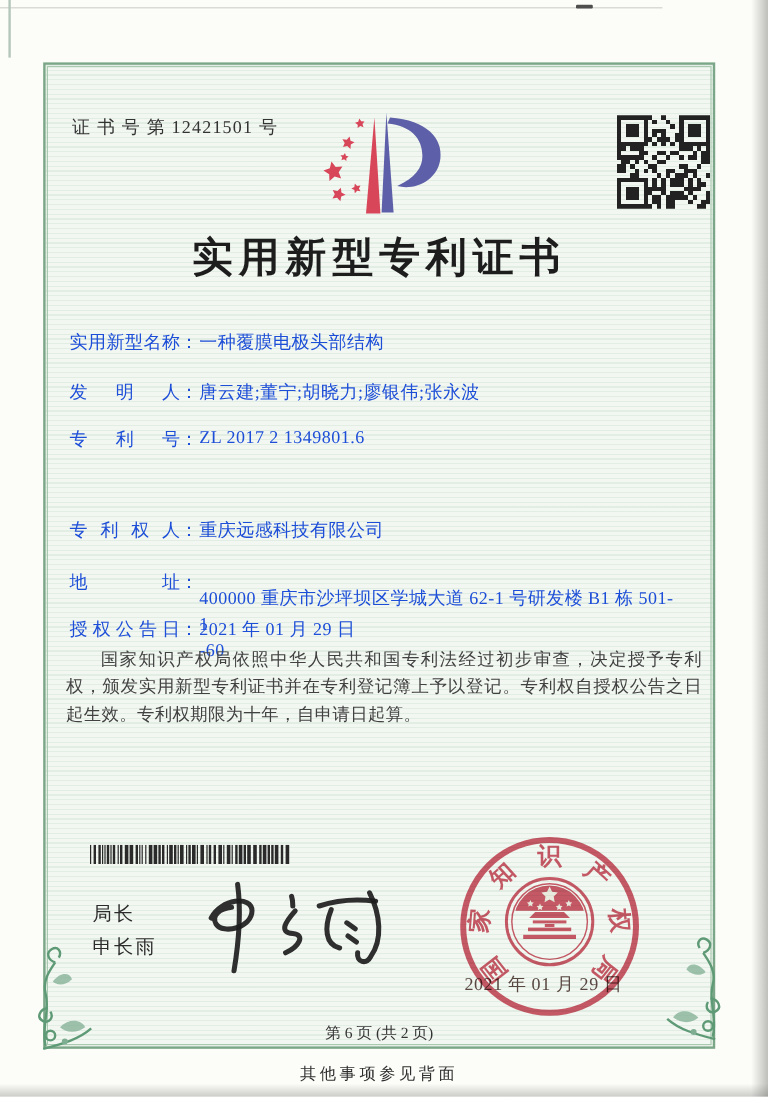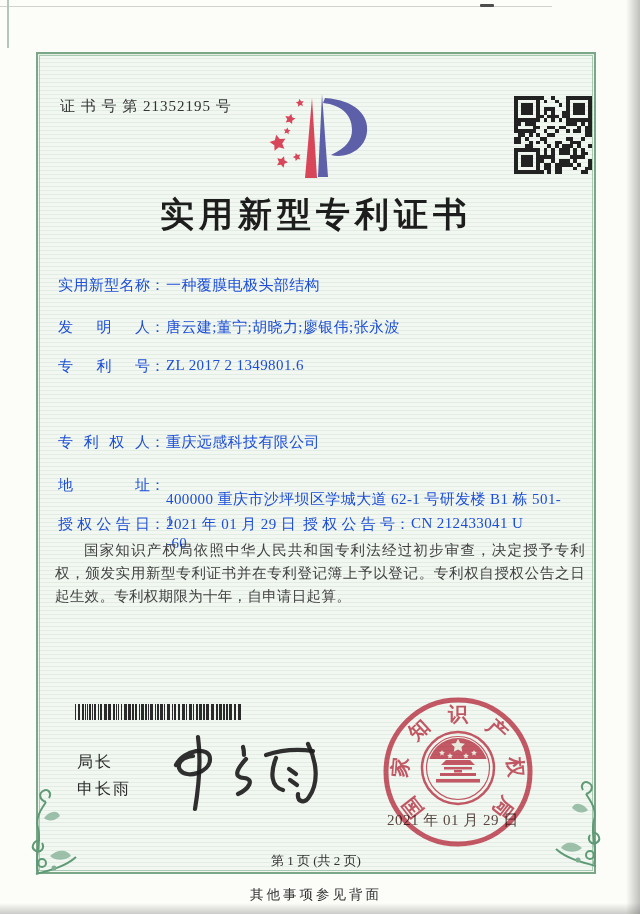--- a/index.html
+++ b/index.html
@@ -76,21 +76,21 @@
   <div class="frame">
     <div class="frame-inner"></div>
   </div>
 
   <svg width="0" height="0" style="position:absolute" aria-hidden="true">
     <defs>
       <path id="star" d="M0,-10 L2.94,-4.05 9.51,-3.09 4.76,1.55 5.88,8.09 0,5 -5.88,8.09 -4.76,1.55 -9.51,-3.09 -2.94,-4.05 Z"></path>
     </defs>
   </svg>
 
-  <div class="cert-no">证 书 号 第 21352195 号</div>
+  <div class="cert-no">证 书 号 第 12421501 号</div>
 
   <svg class="logo" width="134" height="98" viewBox="0 0 134 98">
     <polygon points="56,8 61,88 49,88" fill="#d8465a"></polygon>
     <polygon points="66,4 72,87 62,87" fill="#5d60a8"></polygon>
     <path d="M69,8 C100,10 113,26 111,42 C109,60 90,69 75,65 C90,58 96,50 96,40 C96,25 86,15 67,13 Z" fill="#5d60a8"></path>
     <use href="#star" transform="translate(22,53) scale(0.85) rotate(-12)" fill="#d8465a"></use>
     <use href="#star" transform="translate(34,29) scale(0.55) rotate(14)" fill="#d8465a"></use>
     <use href="#star" transform="translate(44,13) scale(0.42) rotate(-8)" fill="#d8465a"></use>
     <use href="#star" transform="translate(26,72) scale(0.6) rotate(20)" fill="#d8465a"></use>
     <use href="#star" transform="translate(41,67) scale(0.42) rotate(-18)" fill="#d8465a"></use>
@@ -352,23 +352,20 @@
     <span class="lbl">专利号</span><span class="colon">：</span><span class="val">ZL 2017 2 1349801.6</span>
   </div>
   <div class="row" style="top:433px">
     <span class="lbl">专利权人</span><span class="colon">：</span><span class="val">重庆远感科技有限公司</span>
   </div>
   <div class="row" style="top:476px">
     <span class="lbl">地址</span><span class="colon">：</span><span class="val-lines"><span>400000 重庆市沙坪坝区学城大道 62-1 号研发楼 B1 栋 501-1</span><br><span>-60</span></span>
   </div>
   <div class="row" style="top:515px">
     <span class="lbl">授权公告日</span><span class="colon">：</span><span class="val">2021 年 01 月 29 日</span>
-    <span class="grp2">
-      <span class="lbl">授权公告号</span><span class="colon">：</span><span class="val">CN 212433041 U</span>
-    </span>
   </div>
 
   <div class="paras">
     <p>国家知识产权局依照中华人民共和国专利法经过初步审查，决定授予专利权，颁发实用新型专利证书并在专利登记簿上予以登记。专利权自授权公告之日起生效。专利权期限为十年，自申请日起算。</p>
   </div>
 
   <div class="barcode"><span style="width: 1px; margin-right: 2px;"></span><span style="width: 2px; margin-right: 2px;"></span><span style="width: 2px; margin-right: 1px;"></span><span style="width: 1px; margin-right: 1px;"></span><span style="width: 1px; margin-right: 1px;"></span><span style="width: 2px; margin-right: 1px;"></span><span style="width: 1px; margin-right: 1px;"></span><span style="width: 2px; margin-right: 2px;"></span><span style="width: 1px; margin-right: 1px;"></span><span style="width: 2px; margin-right: 2px;"></span><span style="width: 3px; margin-right: 1px;"></span><span style="width: 3px; margin-right: 2px;"></span><span style="width: 2px; margin-right: 1px;"></span><span style="width: 1px; margin-right: 1px;"></span><span style="width: 1px; margin-right: 2px;"></span><span style="width: 1px; margin-right: 2px;"></span><span style="width: 3px; margin-right: 1px;"></span><span style="width: 3px; margin-right: 1px;"></span><span style="width: 2px; margin-right: 1px;"></span><span style="width: 2px; margin-right: 2px;"></span><span style="width: 1px; margin-right: 1px;"></span><span style="width: 3px; margin-right: 1px;"></span><span style="width: 2px; margin-right: 1px;"></span><span style="width: 1px; margin-right: 1px;"></span><span style="width: 3px; margin-right: 2px;"></span><span style="width: 1px; margin-right: 1px;"></span><span style="width: 2px; margin-right: 1px;"></span><span style="width: 3px; margin-right: 1px;"></span><span style="width: 1px; margin-right: 2px;"></span><span style="width: 3px; margin-right: 2px;"></span><span style="width: 1px; margin-right: 1px;"></span><span style="width: 2px; margin-right: 2px;"></span><span style="width: 2px; margin-right: 2px;"></span><span style="width: 3px; margin-right: 1px;"></span><span style="width: 1px; margin-right: 2px;"></span><span style="width: 3px; margin-right: 1px;"></span><span style="width: 1px; margin-right: 2px;"></span><span style="width: 2px; margin-right: 1px;"></span><span style="width: 3px; margin-right: 1px;"></span><span style="width: 2px; margin-right: 1px;"></span><span style="width: 3px; margin-right: 2px;"></span><span style="width: 3px; margin-right: 2px;"></span><span style="width: 2px; margin-right: 1px;"></span><span style="width: 3px; margin-right: 1px;"></span><span style="width: 2px; margin-right: 1px;"></span><span style="width: 2px; margin-right: 1px;"></span><span style="width: 3px; margin-right: 2px;"></span><span style="width: 2px; margin-right: 2px;"></span><span style="width: 3px; margin-right: 2px;"></span></div>
 
   <div class="director-title">局长</div>
   <div class="director-name">申长雨</div>
@@ -413,21 +410,21 @@
         <text x="31.295376290810125" y="112.70836556888818" transform="rotate(-128 31.295376290810125 112.70836556888818)" class="seal-char">国</text>
         <text x="19.192276493418646" y="72.28119686926424" transform="rotate(-85.33333333333334 19.192276493418646 72.28119686926424)" class="seal-char">家</text>
         <text x="37.691544049547524" y="34.35207753252994" transform="rotate(-42.66666666666667 37.691544049547524 34.35207753252994)" class="seal-char">知</text>
         <text x="77" y="19" transform="rotate(0 77 19)" class="seal-char">识</text>
         <text x="116.30845595045247" y="34.35207753252993" transform="rotate(42.66666666666666 116.30845595045247 34.35207753252993)" class="seal-char">产</text>
         <text x="134.80772350658134" y="72.28119686926424" transform="rotate(85.33333333333334 134.80772350658134 72.28119686926424)" class="seal-char">权</text>
         <text x="122.70462370918987" y="112.70836556888818" transform="rotate(128 122.70462370918987 112.70836556888818)" class="seal-char">局</text>
       </g>
   </svg>
 
-  <div class="page-info">第 1 页 (共 2 页)</div>
+  <div class="page-info">第 6 页 (共 2 页)</div>
   <div class="back-note">其他事项参见背面</div>
 
   <svg class="orn orn-left" width="80" height="100" viewBox="0 0 80 100">
     <path d="M6,96 C22,92 36,88 46,79"></path>
     <path d="M8,94 C4,78 12,64 8,50 C5,39 12,30 16,24"></path>
     <path d="M16,24 c-6,-2 -8,-8 -3,-11 c5,-3 9,2 6,7"></path>
     <path d="M10,62 c-7,1 -10,8 -4,11 c5,2 9,-3 6,-8"></path>
     <path class="leaf" d="M20,78 c8,-8 18,-6 21,0 c-8,6 -17,4 -21,0 Z"></path>
     <path class="leaf" d="M14,40 c6,-8 14,-8 16,-2 c-6,6 -13,5 -16,2 Z"></path>
     <circle cx="12" cy="85" r="4" fill="none" stroke="#5f9a76" stroke-width="2"></circle>

